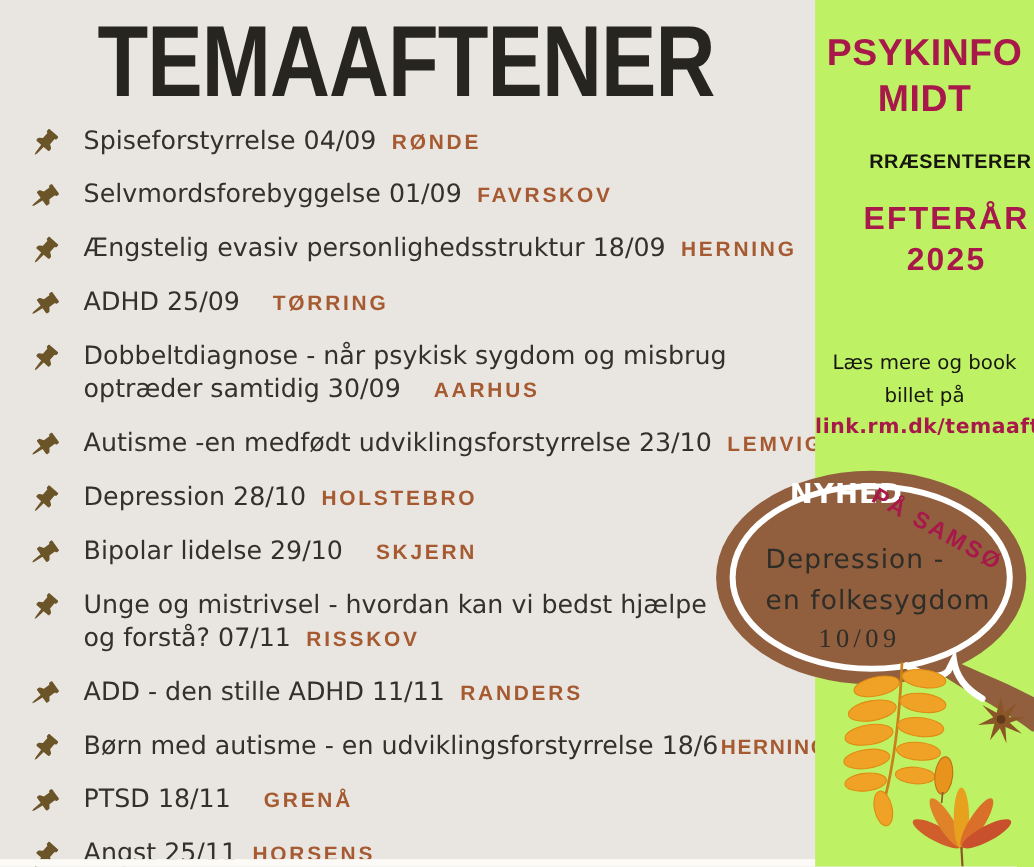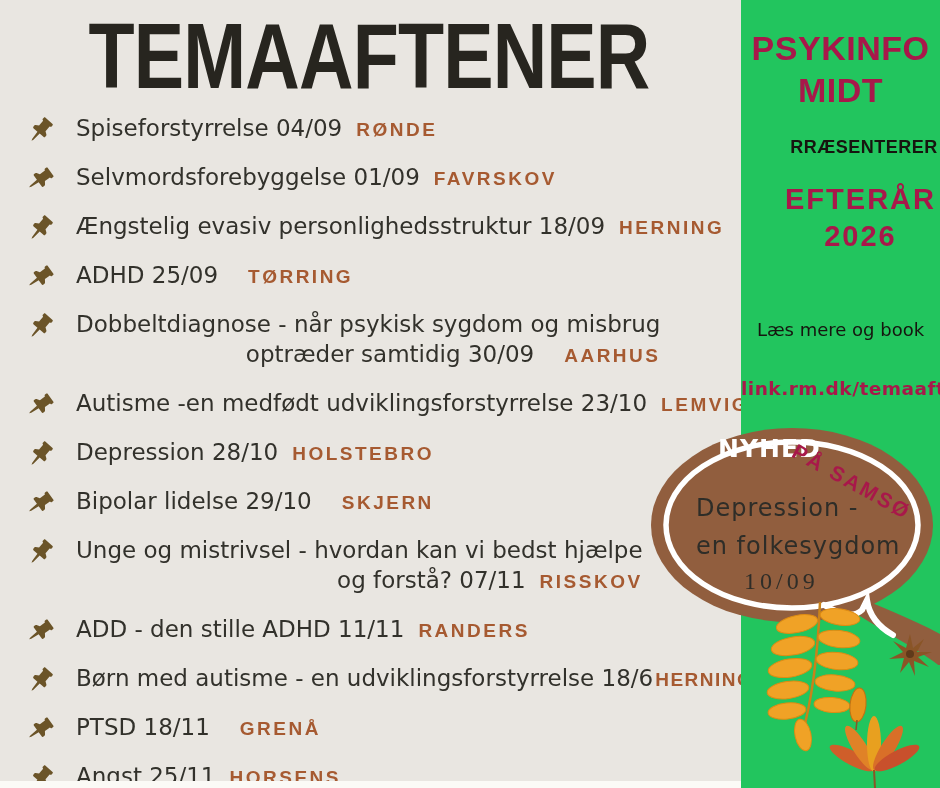--- a/index.html
+++ b/index.html
@@ -16,32 +16,32 @@
   }
   
   .events{position:absolute;left:26px;top:113px;width:715px;}
   .row{display:flex;align-items:flex-start;margin-bottom:17px;gap:11px;}
   .pin{flex:0 0 30px;width:30px;height:30px;margin-right:9px;margin-top:1px;}
   .row:nth-child(even) .pin{transform:rotate(9deg);}
   .row:nth-child(odd) .pin{transform:rotate(-4deg);}
   .row-text{
     font-size:23px;line-height:30px;color:#32312b;white-space:nowrap;
   }
-  .row-text.wrap2{white-space:normal;text-align:right;}
+  .row-text.wrap2{white-space:normal;}
   .loc{
     font-family:"Liberation Sans",sans-serif;font-weight:bold;
     font-size:19px;letter-spacing:2.5px;color:#a65a31;margin-left:14px;
     white-space:nowrap;
   }
   .loc.wide{margin-left:30px;}
   .loc.tight{margin-left:2px;letter-spacing:1.5px;}
   
   .sidebar{
     position:absolute;left:741px;top:0;width:199px;height:788px;
-    background:#22c55e;text-align:center;
+    background:#bef264;text-align:center;
   }
   .brand{
     position:absolute;top:27px;left:0;right:0;
     font-family:"Liberation Sans",sans-serif;font-weight:bold;
     font-size:34px;line-height:42px;color:#a8184a;letter-spacing:0.5px;
   }
   .presents{
     position:absolute;top:137px;left:0;right:0;
     font-size:18px;font-weight:bold;color:#16150f;letter-spacing:0.5px;
     font-family:"Liberation Sans",sans-serif;
@@ -188,24 +188,25 @@
   </div>
 
   <div class="sidebar">
     <div class="brand">
       <div>PSYKINFO</div>
       <div>MIDT</div>
     </div>
     <div class="presents">RRÆSENTERER</div>
     <div class="season">
       <div>EFTERÅR</div>
-      <div>2026</div>
+      <div>2025</div>
     </div>
     <div class="book">
       <div>Læs mere og book</div>
+      <div>billet på</div>
     </div>
     <div class="link">link.rm.dk/temaaften</div>
   </div>
 
   <div class="bubble">
     <svg width="296" height="245" viewBox="0 0 296 245">
       <ellipse cx="146" cy="105" rx="141" ry="97" fill="#915e3e"></ellipse>
       <path d="M190 180 C 235 212 268 225 296 248 L 296 215 C 265 198 235 188 210 175 Z" fill="#915e3e"></path>
       <ellipse cx="146" cy="105" rx="126" ry="83" fill="none" stroke="#ffffff" stroke-width="5.5"></ellipse>
       <path d="M178 185 Q 205 201 216 190 L 221 180 Q 224 202 247 215" fill="none" stroke="#ffffff" stroke-width="6" stroke-linecap="round"></path>

